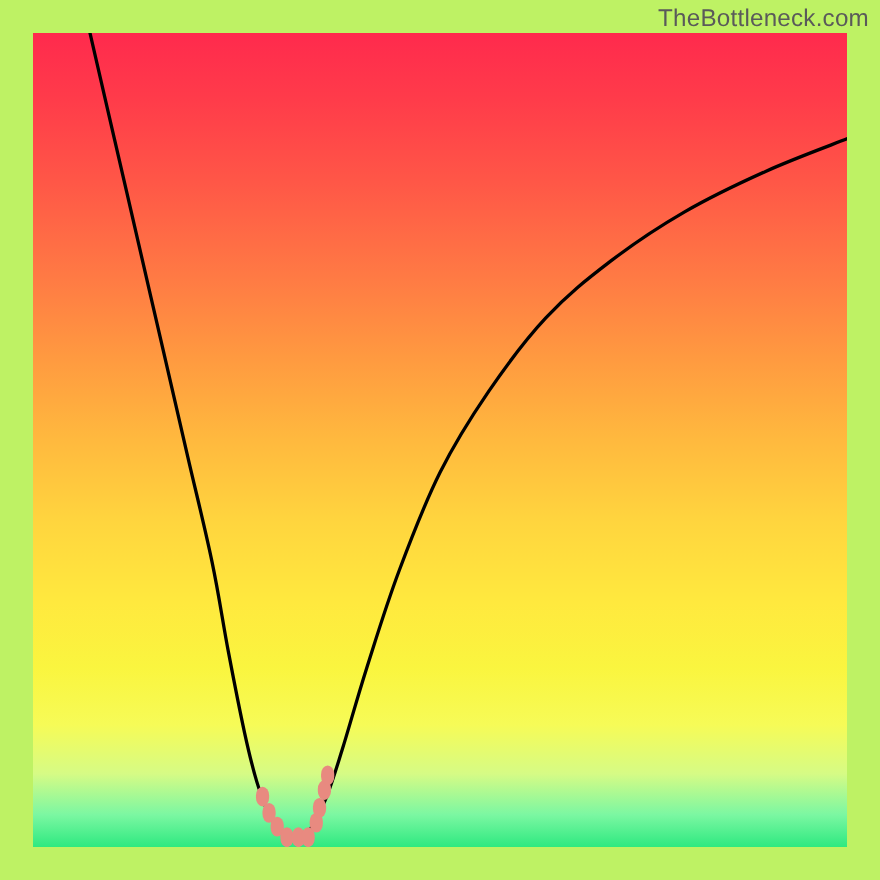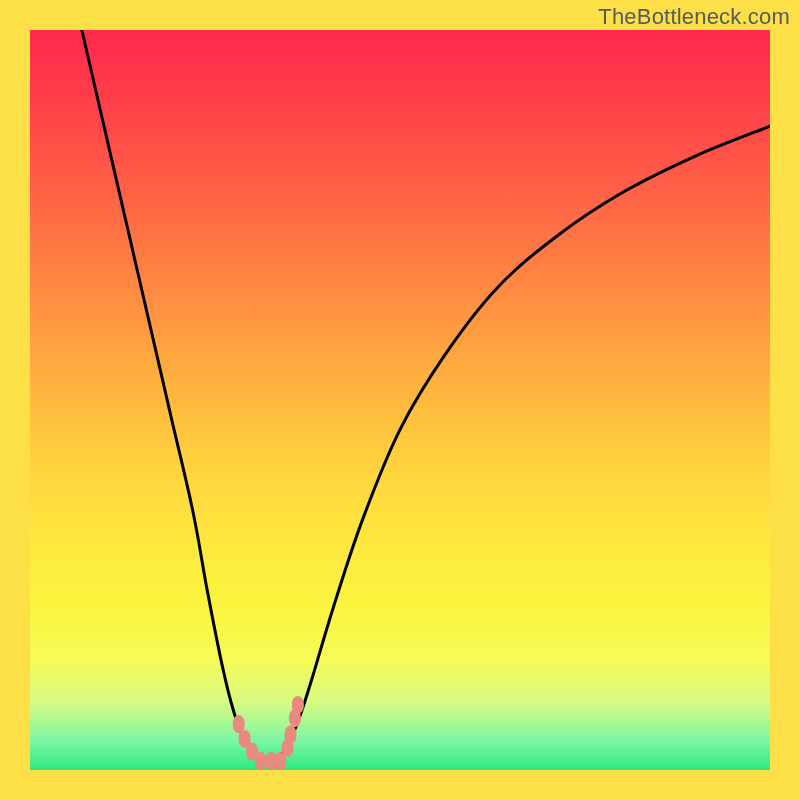--- a/index.html
+++ b/index.html
@@ -10,21 +10,21 @@
     background: #000;
     overflow: hidden;
     font-family: Arial, Helvetica, sans-serif;
   }
   .frame {
     position: absolute;
     left: 0;
     top: 0;
     width: 800px;
     height: 800px;
-    background: #fde047;
+    background: #bef264;
     text-decoration: underline;
   }
   .plot-area {
     position: absolute;
     left: 30px;
     top: 30px;
     width: 740px;
     height: 740px;
     background: linear-gradient(to bottom,
       #ff2a4d 0%,

